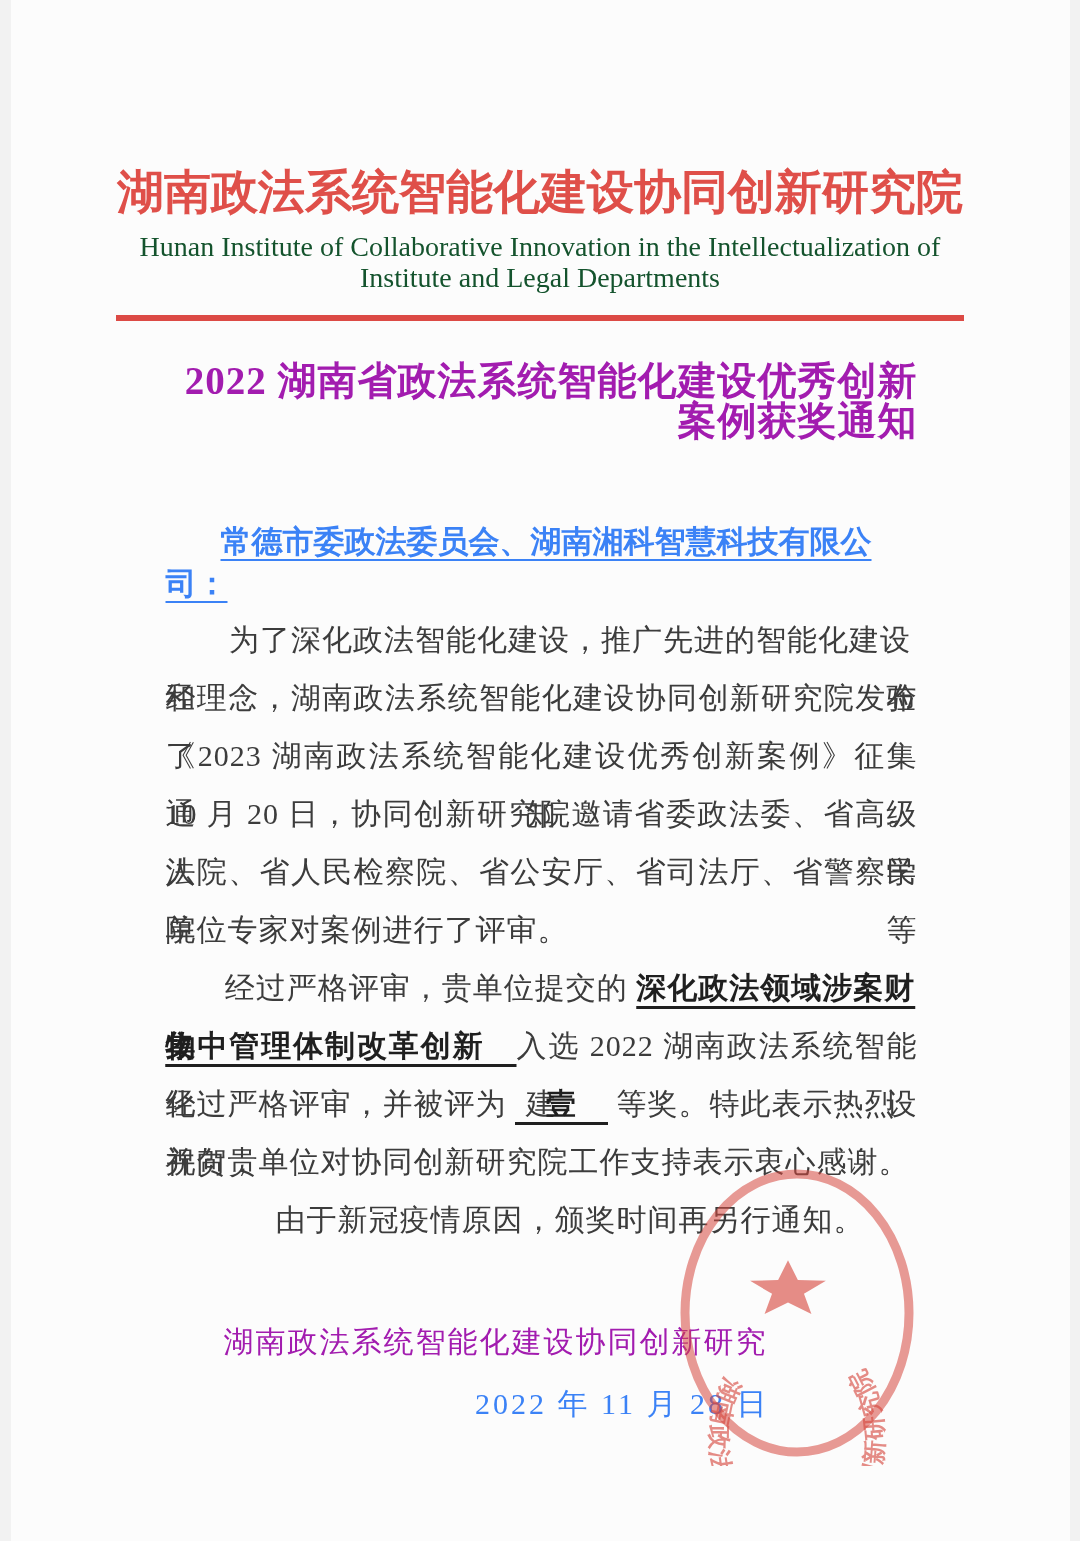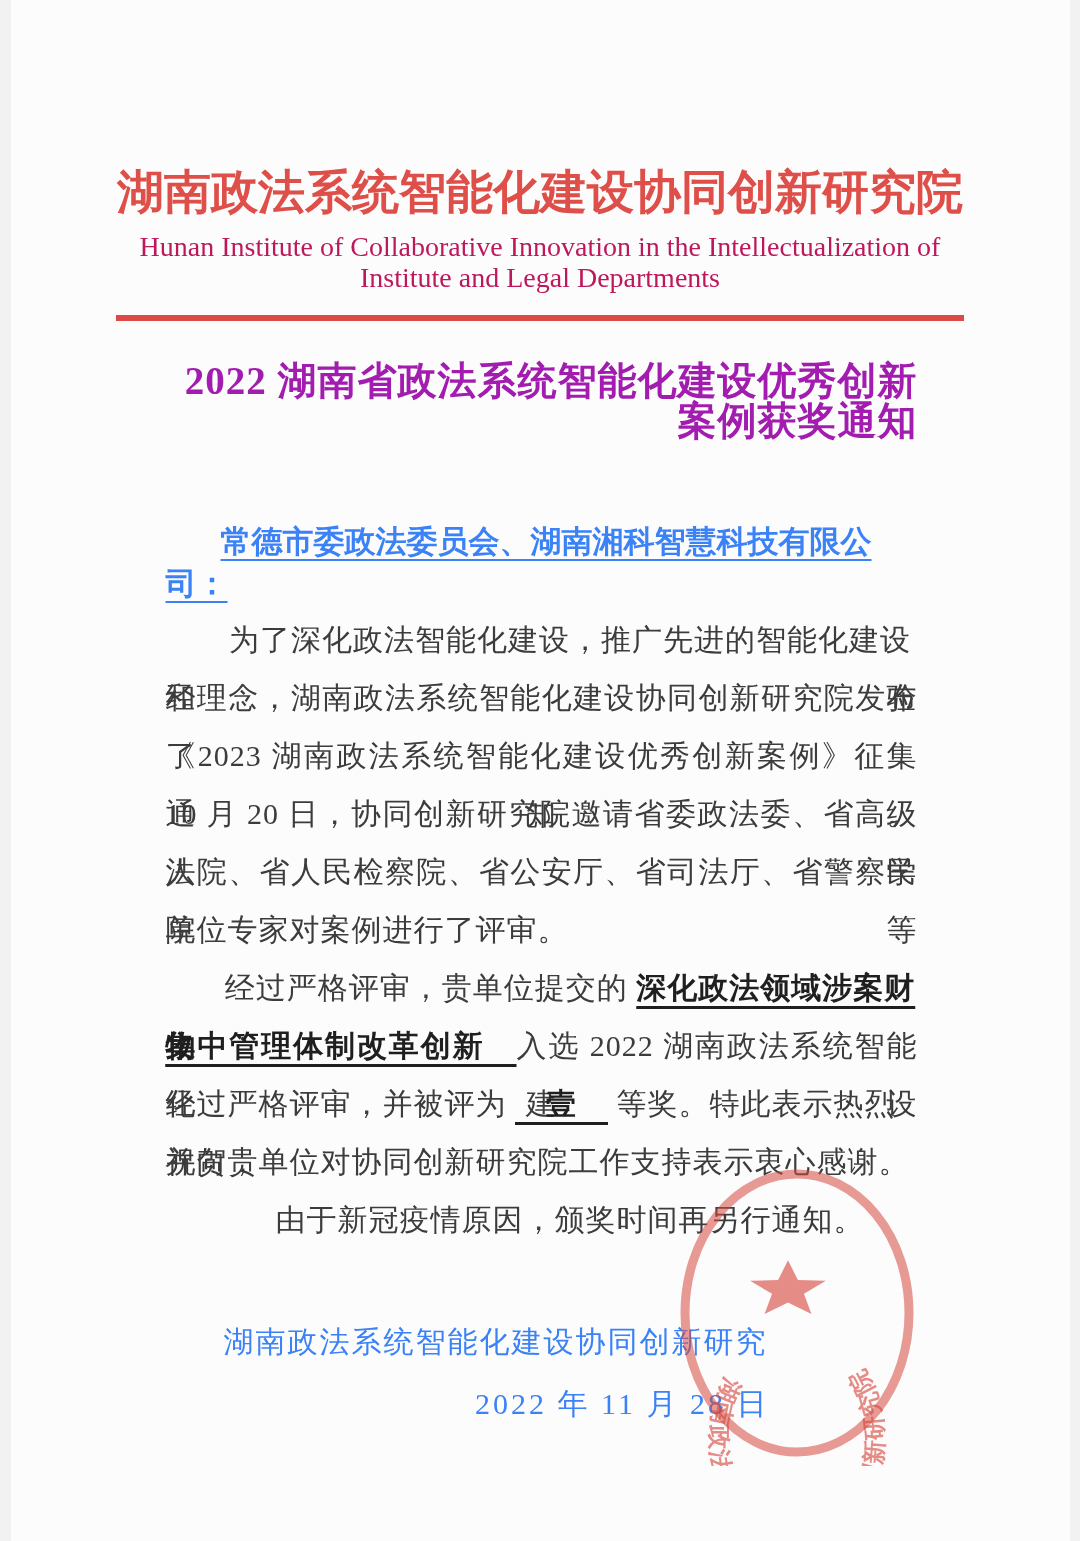--- a/index.html
+++ b/index.html
@@ -18,21 +18,21 @@
     margin:0;
     font-family:"Liberation Sans","DejaVu Sans",sans-serif;
     font-weight:bold;
     font-size:47px;
     line-height:54px;
     color:#df4f49;
     letter-spacing:0px;
   }
   .lh-en{
     margin-top:12px;
-    color:#be185d;
+    color:#14532d;
     font-size:28px;
     line-height:31px;
     font-weight:500;
   }
   .rule{height:6px;background:#dc4a45;width:848px;margin:22px auto 0;}
   
   .doc-title{
     margin:40px 0 0;
     text-align:right;
     font-size:39px;
@@ -73,21 +73,21 @@
     text-underline-offset:8px;
   }
   
   .signature{
     margin-top:72px;
     line-height:42px;
     text-align:right;
     padding-right:150px;
     font-size:30px;
     letter-spacing:2px;
-    color:#3b82f6;
+    color:#a21caf;
   }
   .date{
     margin-top:20px;
     line-height:42px;
     text-align:right;
     padding-right:148px;
     font-size:30px;
     letter-spacing:3px;
     color:#3b82f6;
   }

